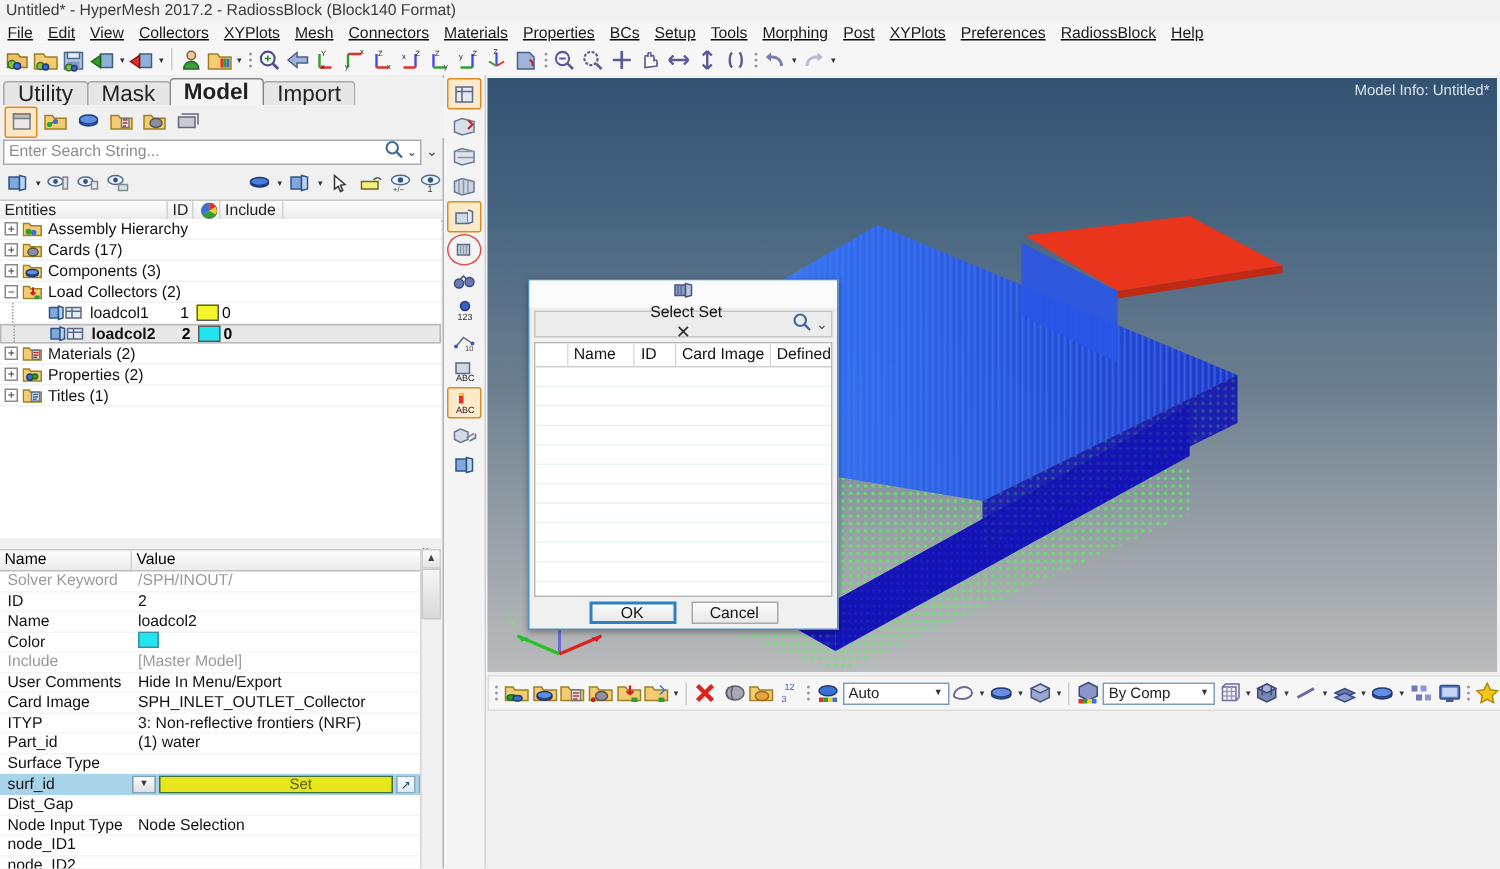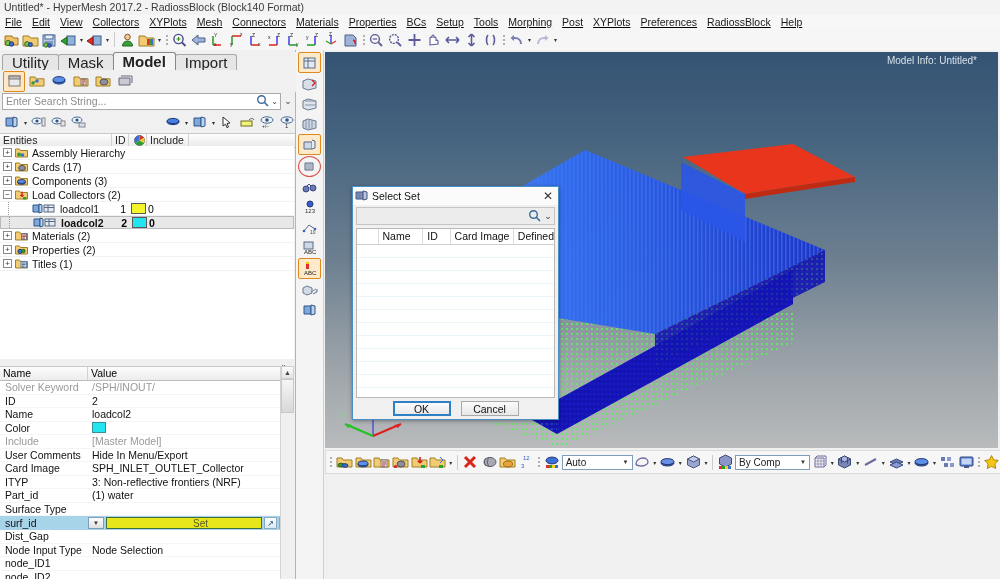--- a/index.html
+++ b/index.html
@@ -144,42 +144,42 @@
   }
   .vt{width:21px;height:19px;display:flex;align-items:center;justify-content:center;position:relative;}
   .vt.sel{border:1px solid #e08a1e;border-radius:2px;background:#fdeacb;}
   .vt.selr{border:1px solid #d9534f;border-radius:50%;}
 
   .canvas{
     position:absolute;left:29px;top:2px;width:673px;height:396px;
     background:linear-gradient(180deg,#345272 0%,#46647f 22%,#6c7f90 52%,#9aa2a8 78%,#b9bbbc 100%);
     overflow:hidden;
   }
-  .modelinfo{position:absolute;right:21px;top:3px;font-size:10px;color:#d8e2ea;}
+  .modelinfo{position:absolute;right:5px;top:3px;font-size:10px;color:#d8e2ea;}
 
   .vbottom{
     position:absolute;left:29px;top:400px;width:673px;height:22px;
     background:#f6f6f6;border:1px solid #dcdcdc;display:flex;align-items:center;padding-left:2px;
   }
   .cb{height:15px;border:1px solid #7f9db9;background:#fff;display:flex;align-items:center;font-size:10px;box-sizing:border-box;}
   .cb .cbtxt{padding-left:3px;color:#222;flex:1;white-space:nowrap;}
   .cb .cbar{width:12px;display:flex;align-items:center;justify-content:center;font-size:6px;color:#333;}
 
   
   .triad{position:absolute;left:12px;bottom:8px;width:70px;height:46px;}
 
   
   .meshsvg{position:absolute;left:0;top:0;}
 
   
   .dialog{
     position:absolute;left:352px;top:186px;width:205px;height:232px;
     background:#f0f0f0;border:1px solid #4a90c4;box-shadow:0 1px 4px rgba(0,0,0,.35);
   }
-  .dlg-title{height:18px;background:#fbfbfb;display:flex;align-items:center;padding:0 2px;}
+  .dlg-title{height:18px;background:#fbfbfb;display:flex;align-items:center;padding:0 2px;flex-direction:column;}
   .dlg-title .t{font-size:10.5px;color:#111;margin-left:4px;flex:1;}
   .dlg-x{width:16px;height:16px;display:flex;align-items:center;justify-content:center;font-size:12px;color:#333;cursor:pointer;}
   .dlg-search{margin:2px 3px 0 3px;height:16px;background:#ececec;border:1px solid #c4c4c4;display:flex;align-items:center;}
   .dlg-search .inp{flex:1;}
   .dlg-list{margin:3px 3px 0 3px;height:168px;background:#fff;border:1px solid #b9b9b9;overflow:hidden;position:relative;}
   .dlg-lhdr{height:15px;display:flex;align-items:center;border-bottom:1px solid #cfcfcf;background:#fff;font-size:10.5px;}
   .dlg-lhdr .c{border-right:1px solid #dcdcdc;height:15px;line-height:15px;padding-left:4px;box-sizing:border-box;color:#111;}
   .dlg-lrow{height:12px;border-bottom:1px solid #eaf4f8;}
   .dlg-btns{position:absolute;left:0;bottom:3px;width:205px;display:flex;justify-content:center;gap:10px;}
   .btn{width:58px;height:15px;font-size:10.5px;display:flex;align-items:center;justify-content:center;

